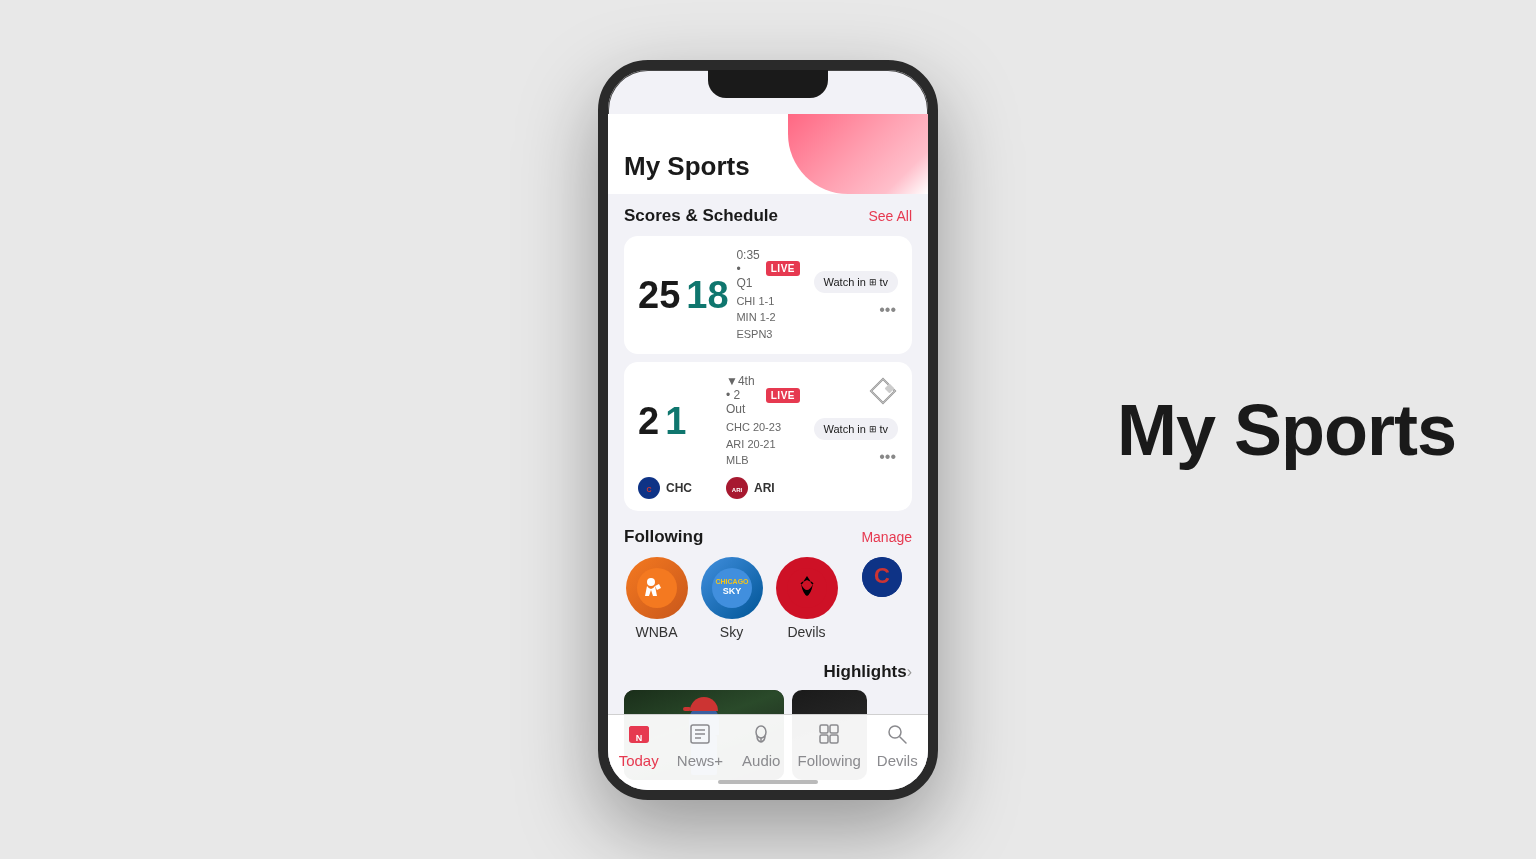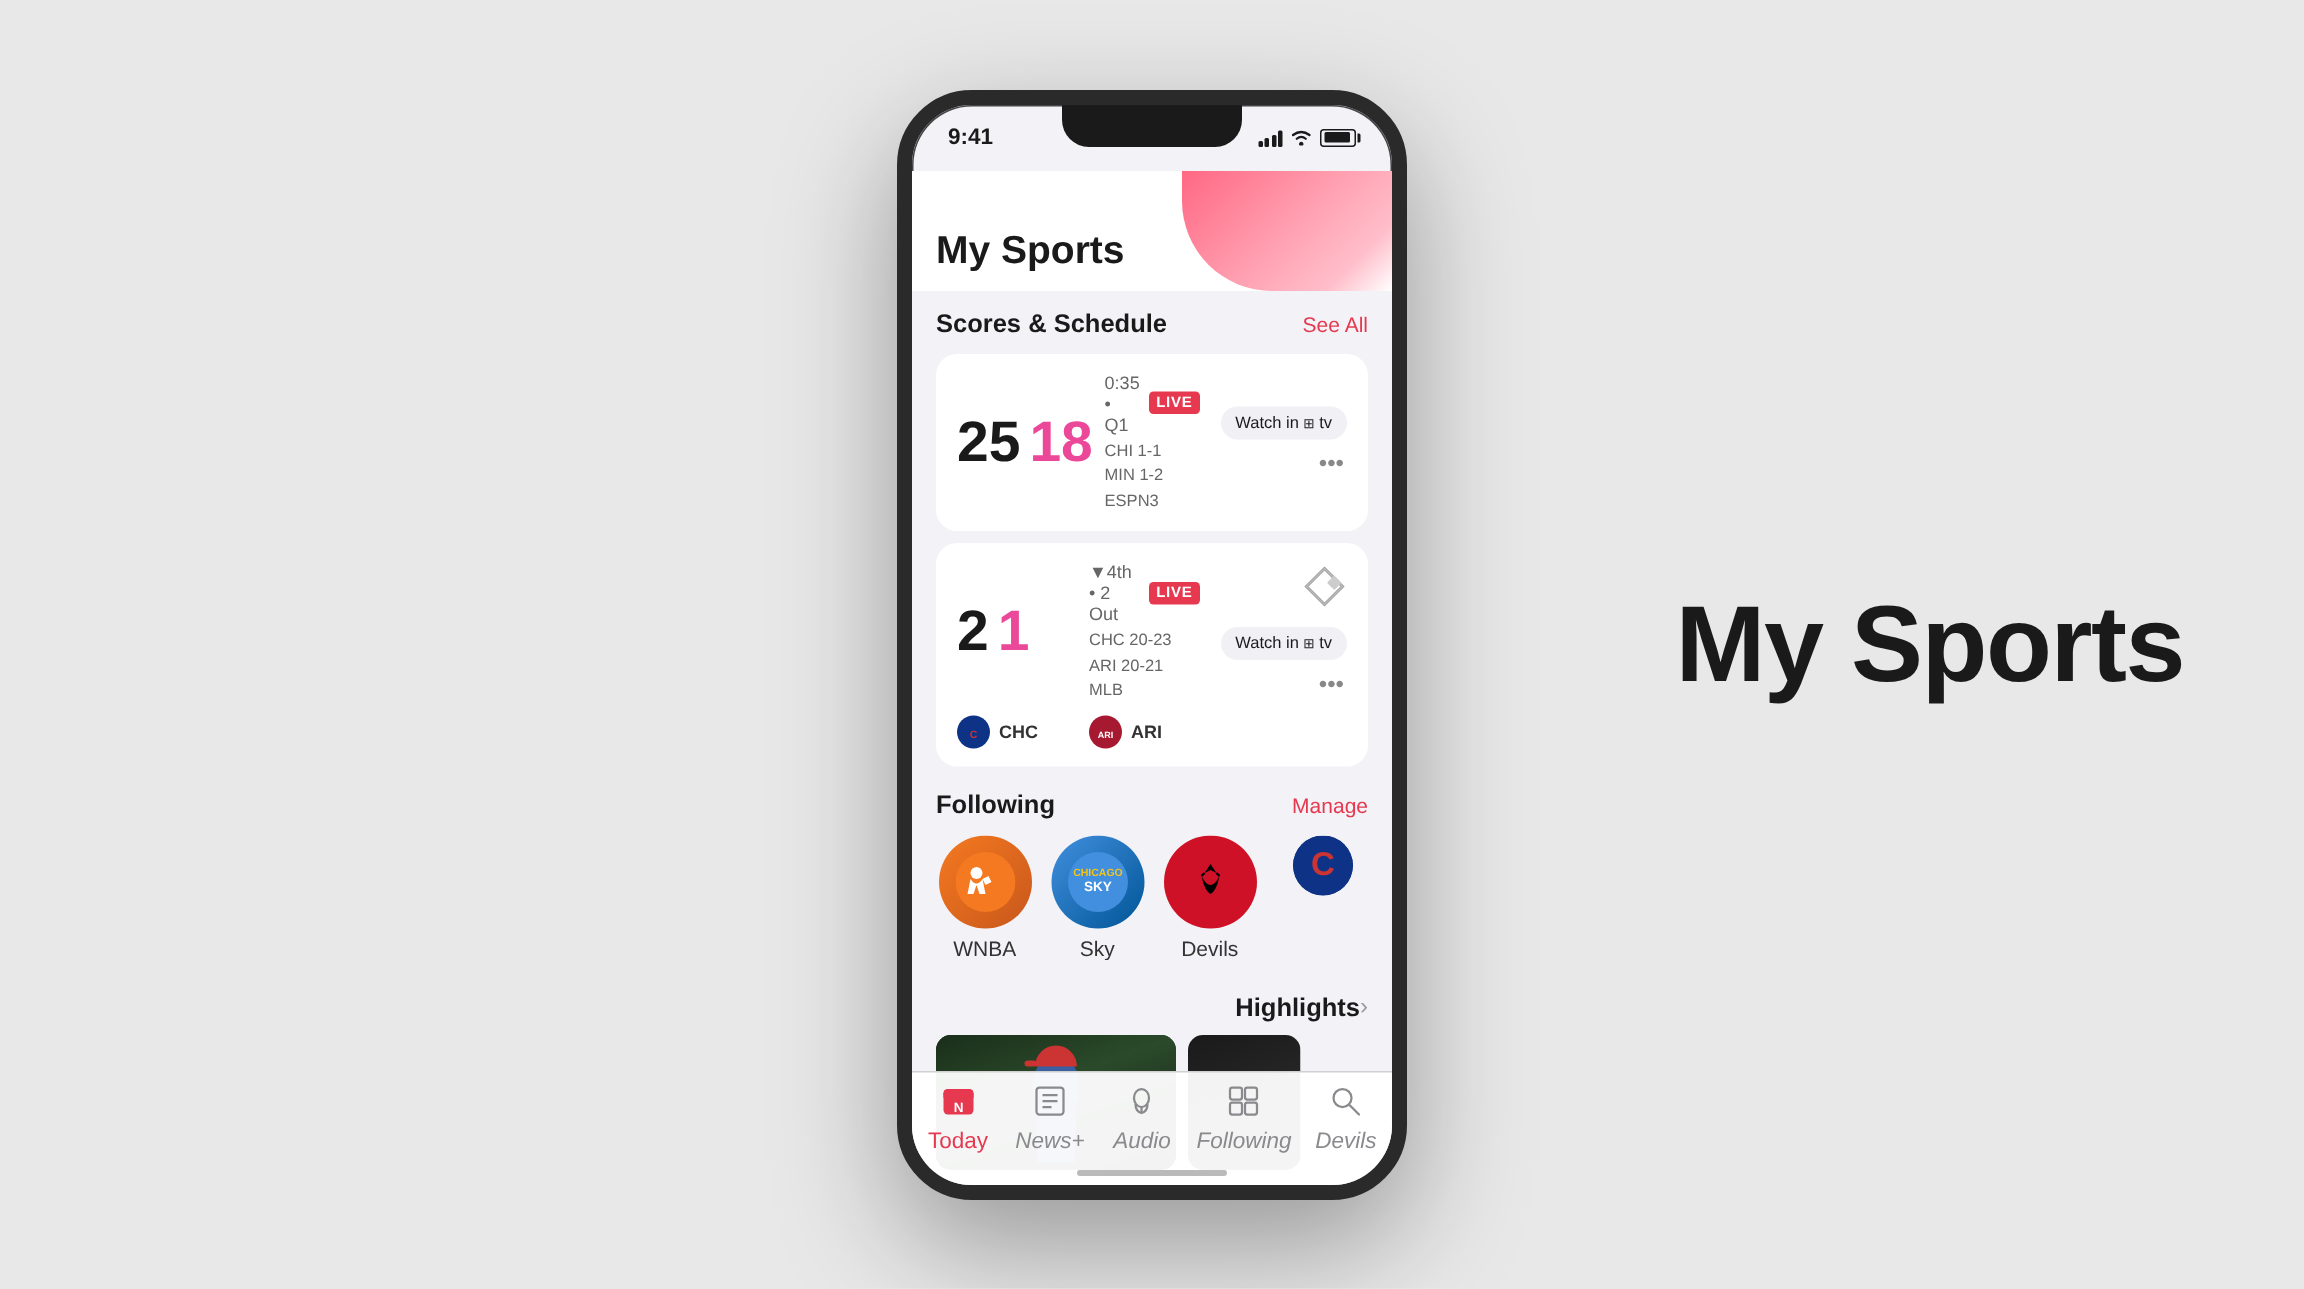--- a/index.html
+++ b/index.html
@@ -209,21 +209,21 @@
       gap: 6px;
       min-width: 80px;
     }
     .score-number {
       font-size: 38px;
       font-weight: 700;
       color: #1a1a1a;
       line-height: 1;
     }
     .score-number.secondary {
-      color: #ec4899;
+      color: #0f766e;
     }
     .score-info {
       flex: 1;
     }
     .score-status-row {
       display: flex;
       align-items: center;
       gap: 6px;
       margin-bottom: 3px;
     }
@@ -426,21 +426,21 @@
       line-height: 1;
     }
     .tab-icon.active { color: #e63950; }
     .tab-icon.inactive { color: #8a8a8e; }
     .tab-label {
       font-size: 15px;
       font-weight: 500;
       text-align: right;
     }
     .tab-label.active { color: #e63950; }
-    .tab-label.inactive { color: #8a8a8e; font-style: italic; }
+    .tab-label.inactive { color: #8a8a8e; }
 
     
     .home-indicator {
       position: absolute;
       bottom: 6px;
       left: 50%;
       transform: translateX(-50%);
       width: 100px;
       height: 4px;
       background: #1a1a1a;
@@ -451,41 +451,20 @@
 </head>
 <body>
 
 <div class="page-wrapper">
 
   <div class="big-title">My Sports</div>
 
   <div class="phone">
     <div class="notch"></div>
 
-    <div class="status-bar">
-      <span class="status-time">9:41</span>
-      <div class="status-icons">
-        <div class="signal-bars">
-          <span></span>
-            <span></span>
-            <span></span>
-            <span></span>
-        </div>
-        <div class="wifi-icon">
-          <svg width="15" height="12" viewBox="0 0 15 12">
-            <path d="M7.5 9.5 C8.3 9.5 9 10.2 9 11 C9 11.8 8.3 12.5 7.5 12.5 C6.7 12.5 6 11.8 6 11 C6 10.2 6.7 9.5 7.5 9.5Z" fill="#1a1a1a"></path>
-            <path d="M4.5 7.5 Q7.5 5 10.5 7.5" stroke="#1a1a1a" stroke-width="1.5" fill="none" stroke-linecap="round"></path>
-            <path d="M2 5 Q7.5 1 13 5" stroke="#1a1a1a" stroke-width="1.5" fill="none" stroke-linecap="round"></path>
-          </svg>
-        </div>
-        <div class="battery">
-          <div class="battery-fill"></div>
-        </div>
-      </div>
-    </div>
 
     <div class="screen-content">
 
       <div class="header-banner">
         <div class="header-banner-bg"></div>
         <div class="header-banner-title">My Sports</div>
       </div>
 
       <div class="section">
         <div class="section-header">

